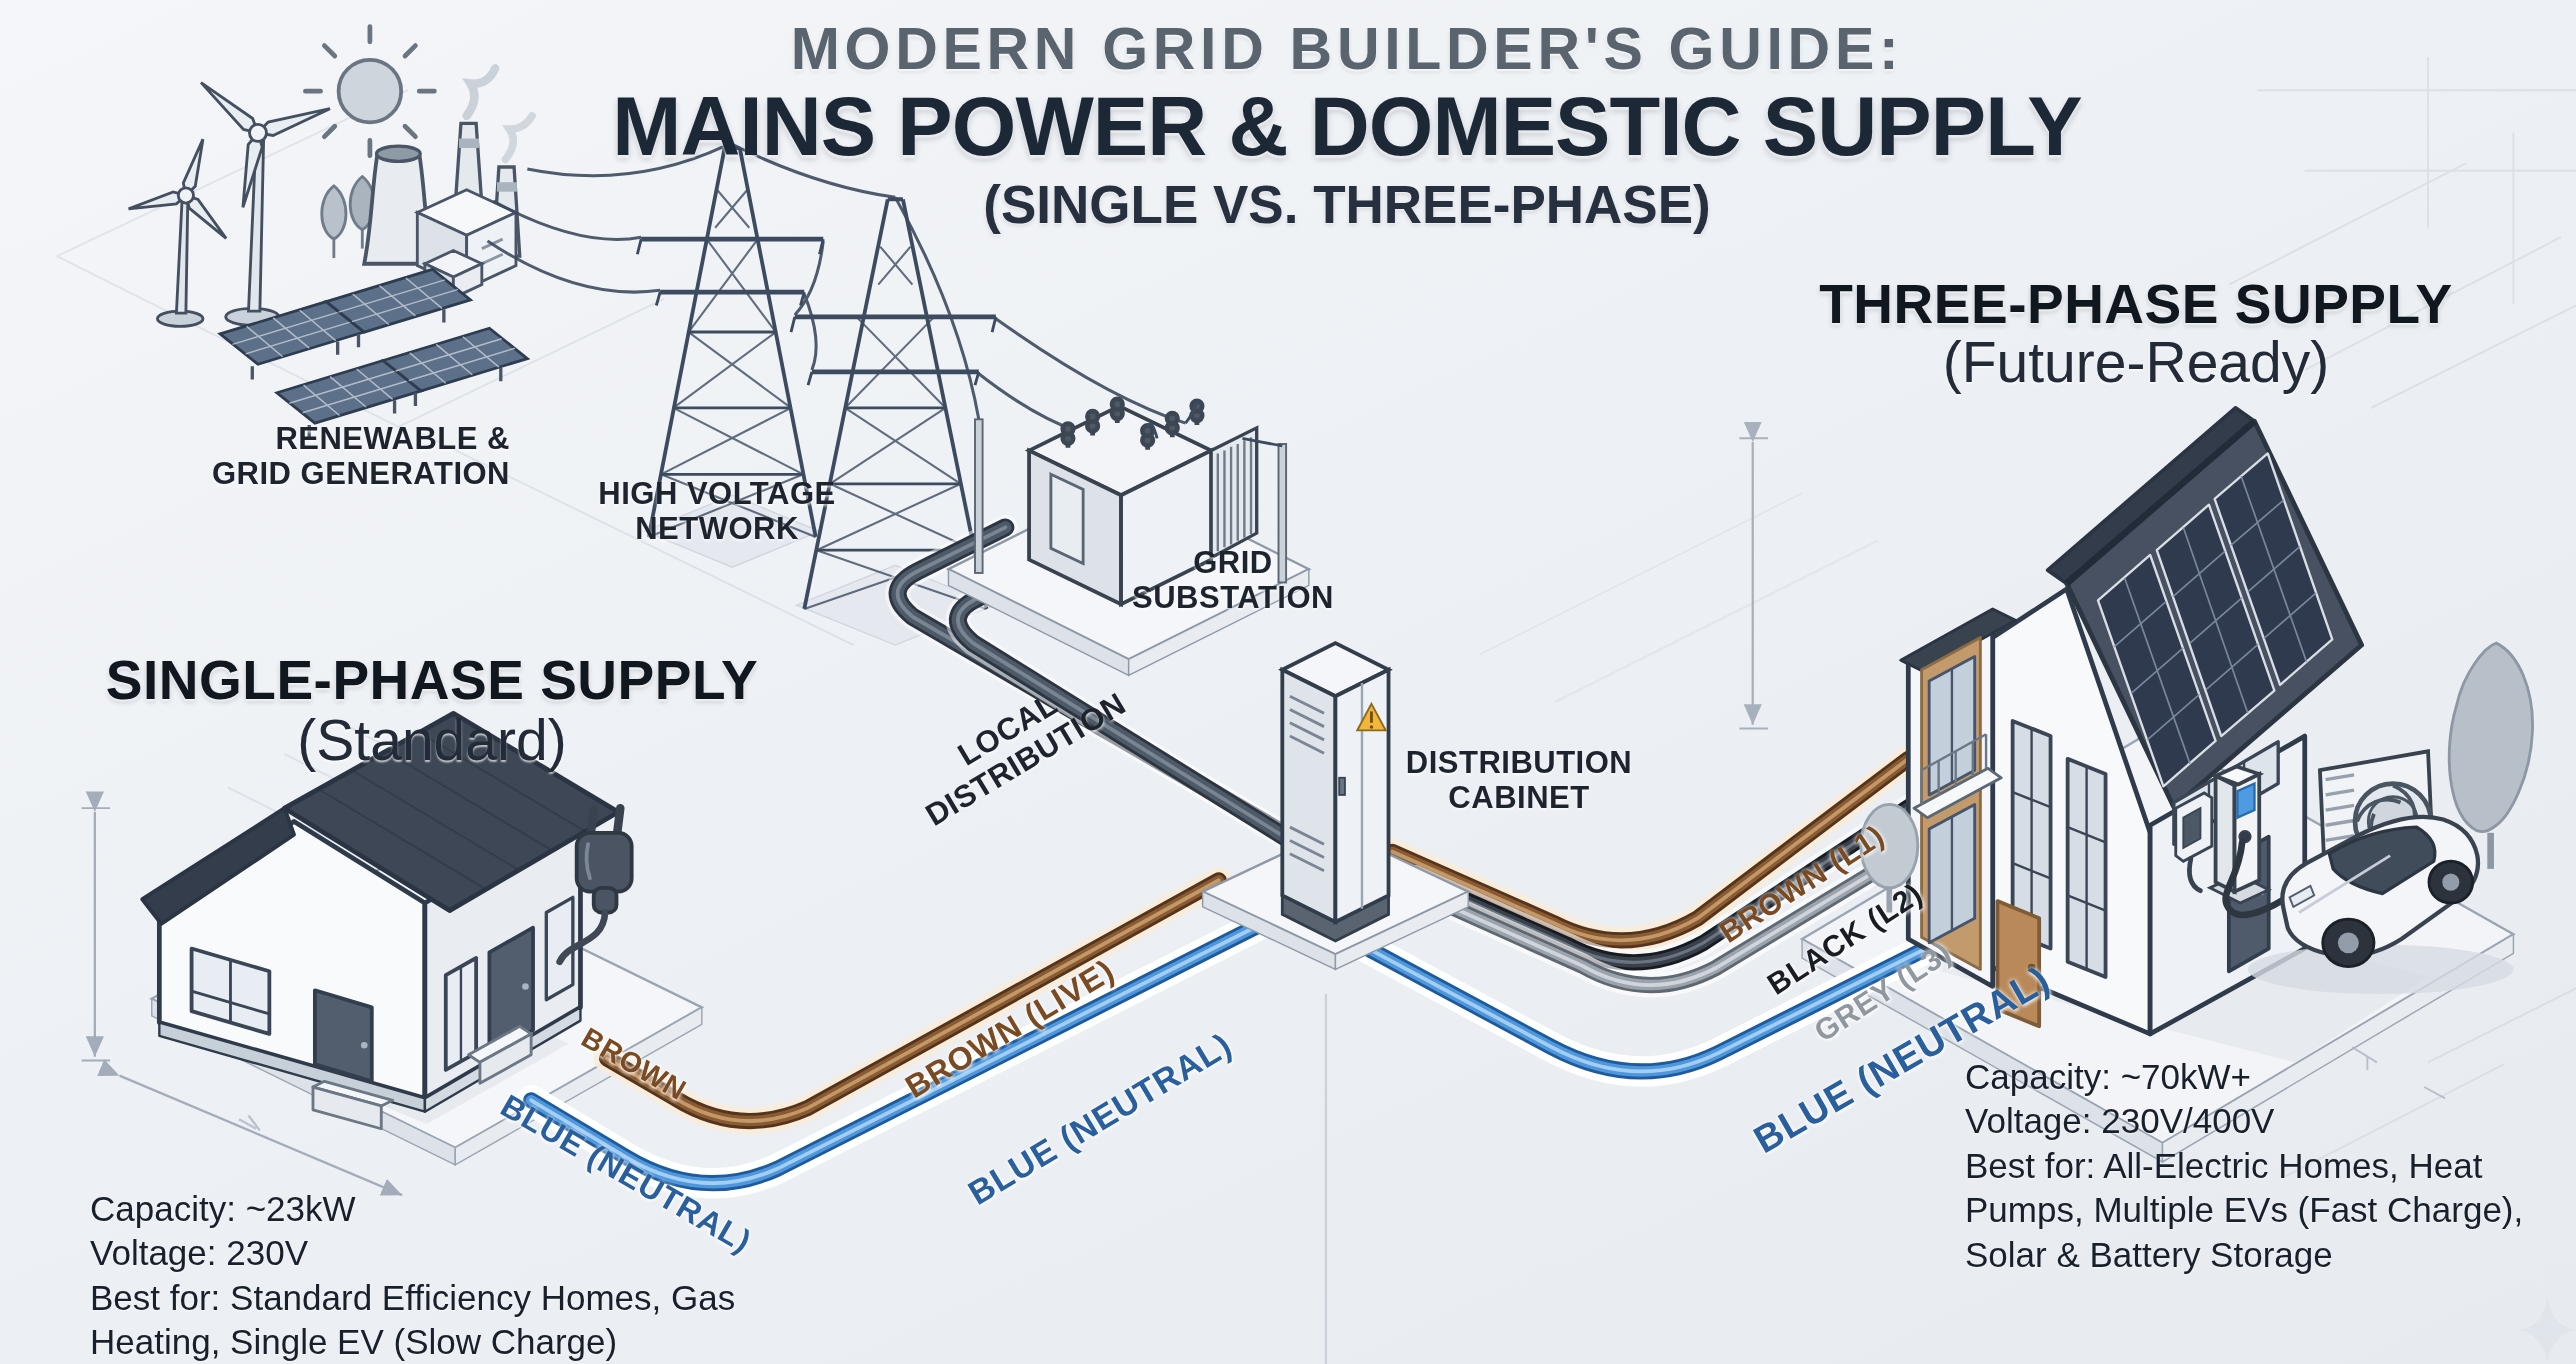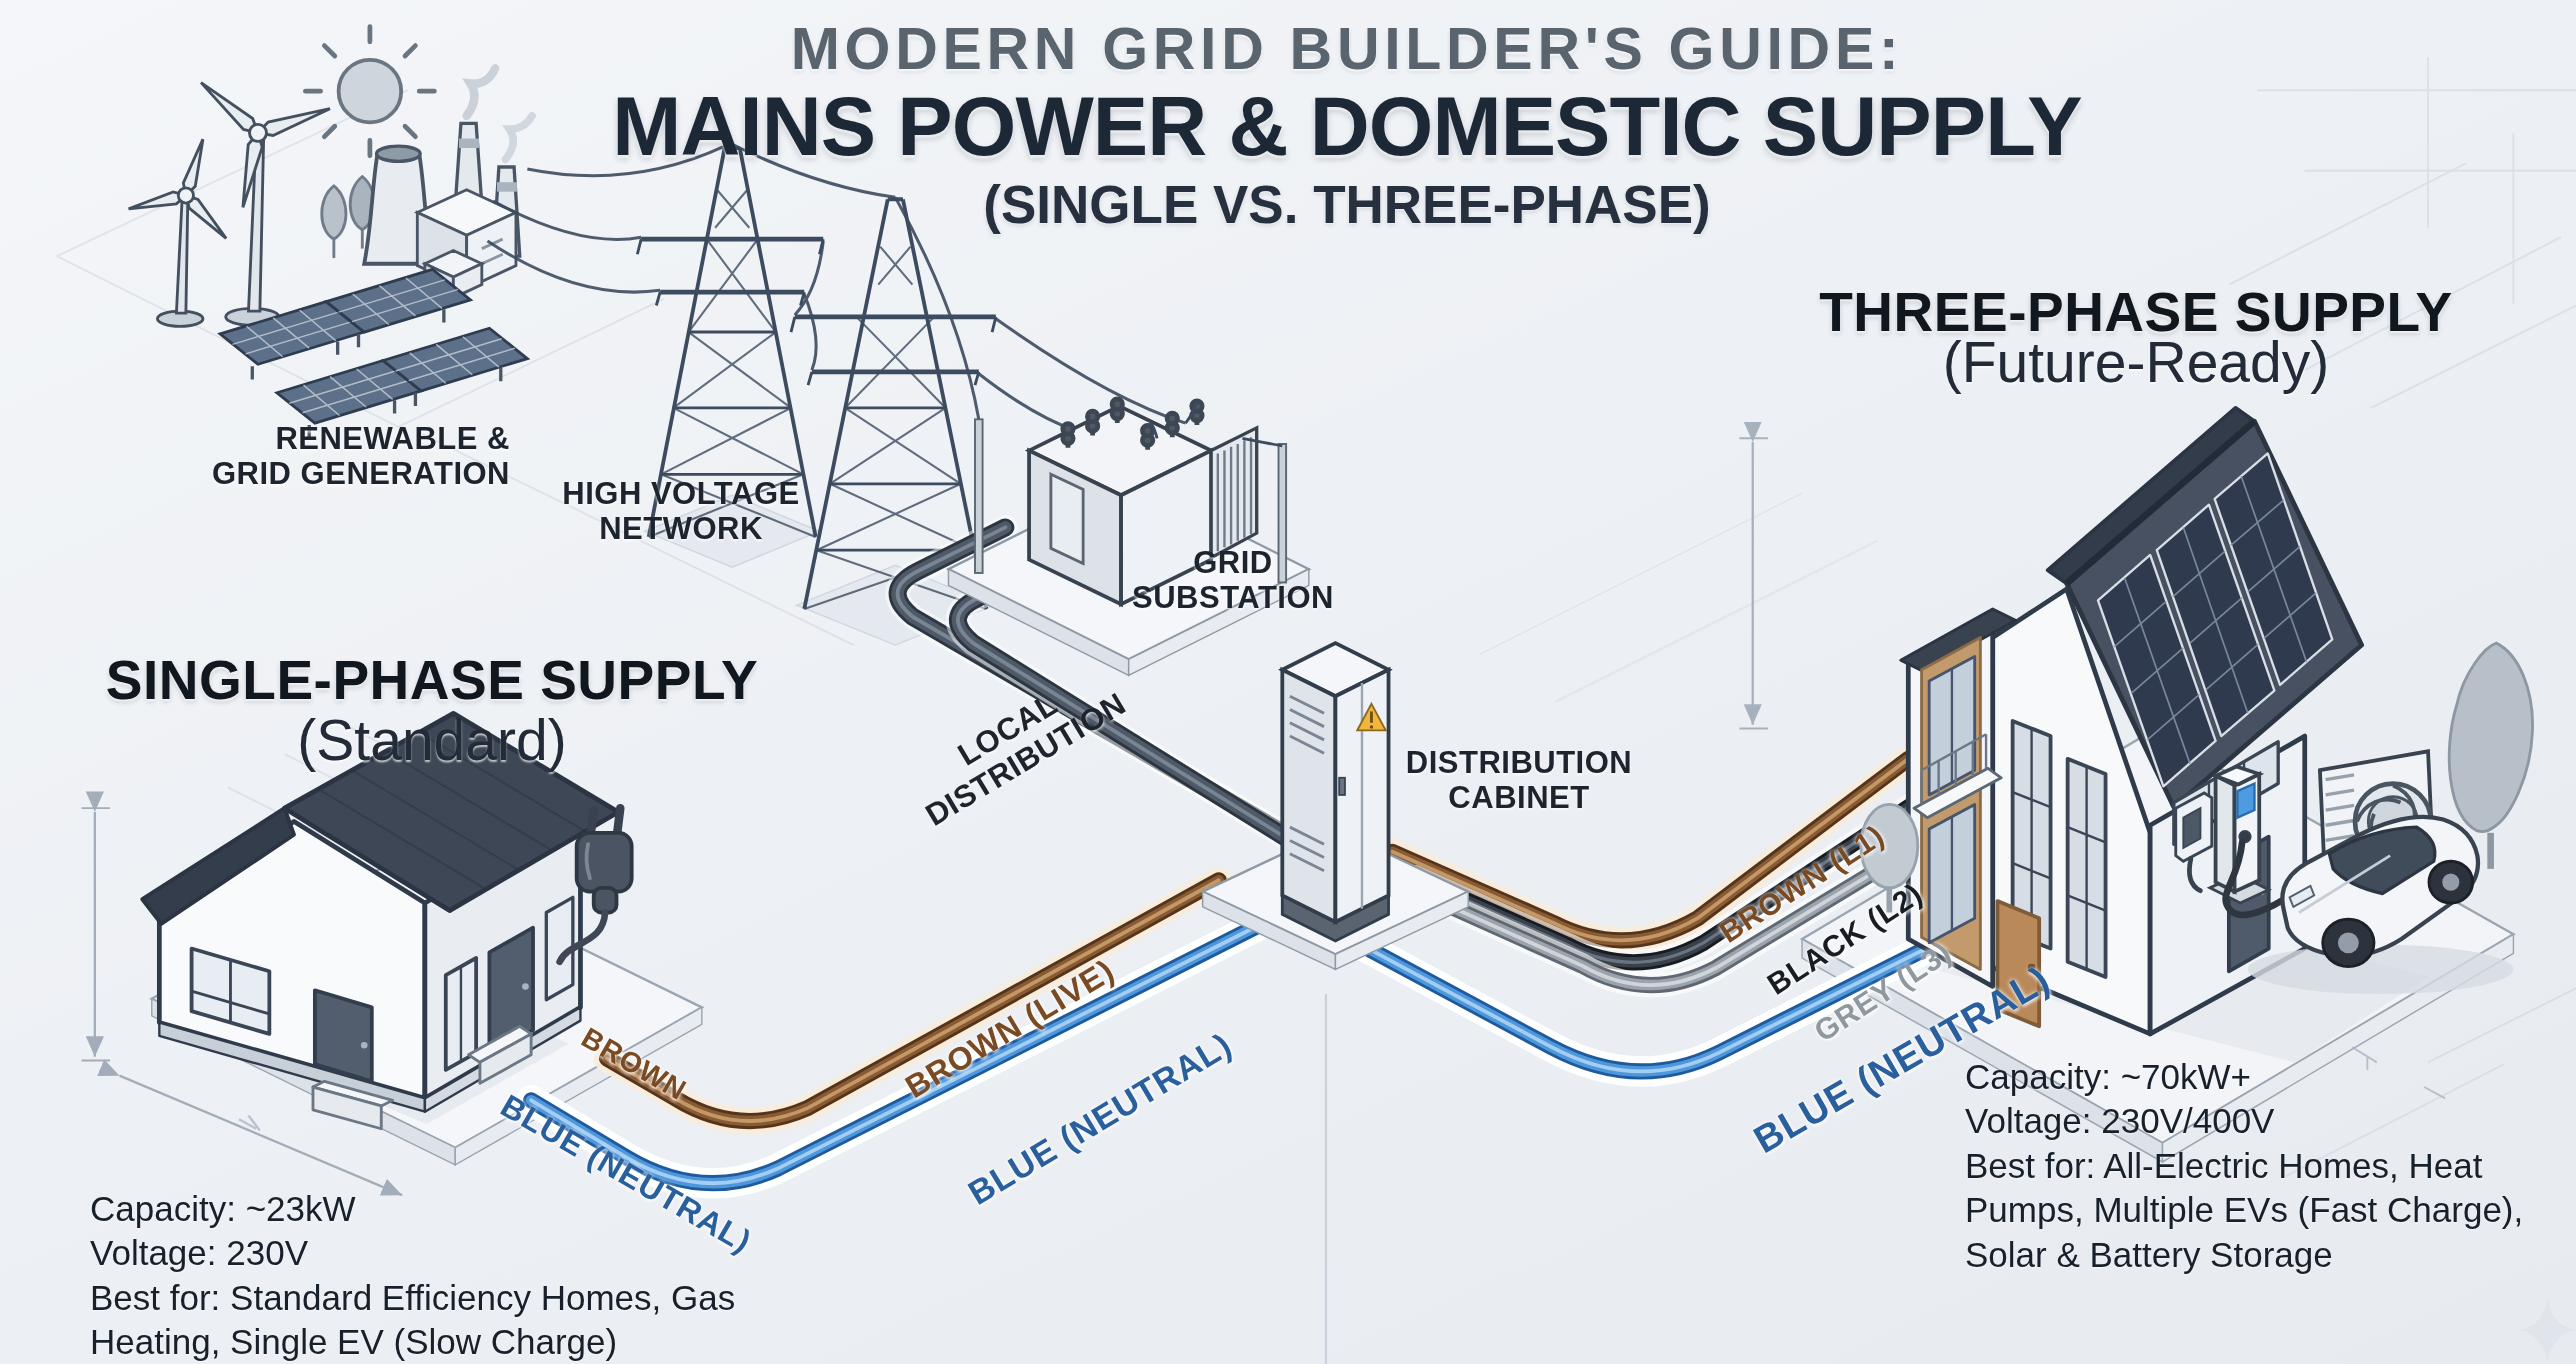--- a/index.html
+++ b/index.html
@@ -427,40 +427,40 @@
 </svg>
 
 <div class="lbl t1" style="left:1347px;top:49px;">MODERN GRID BUILDER'S GUIDE:</div>
 <div class="lbl t2" style="left:1347px;top:127px;">MAINS POWER &amp; DOMESTIC SUPPLY</div>
 <div class="lbl t3" style="left:1347px;top:204px;">(SINGLE VS. THREE-PHASE)</div>
 
 <div class="lbl stage-label" style="left:361px;top:457px;text-align:right;">
   <div>RENEWABLE &amp;</div>
       <div>GRID GENERATION</div>
 </div>
-<div class="lbl stage-label" style="left:681px;top:512px;">
+<div class="lbl stage-label" style="left:717px;top:512px;">
   <div>HIGH VOLTAGE</div>
       <div>NETWORK</div>
 </div>
 <div class="lbl stage-label" style="left:1233px;top:581px;">
   <div>GRID</div>
       <div>SUBSTATION</div>
 </div>
 <div class="lbl stage-label" style="left:1017px;top:745px;transform:translate(-50%,-50%) rotate(-31deg);">
   <div>LOCAL</div>
       <div>DISTRIBUTION</div>
 </div>
 <div class="lbl stage-label" style="left:1519px;top:781px;">
   <div>DISTRIBUTION</div>
       <div>CABINET</div>
 </div>
 
 <div class="lbl supply-heading" style="left:432px;top:680px;">SINGLE-PHASE SUPPLY</div>
 <div class="lbl supply-qualifier" style="left:432px;top:740px;">(Standard)</div>
-<div class="lbl supply-heading" style="left:2136px;top:312px;">THREE-PHASE SUPPLY</div>
+<div class="lbl supply-heading" style="left:2136px;top:304px;">THREE-PHASE SUPPLY</div>
 <div class="lbl supply-qualifier" style="left:2136px;top:362px;">(Future-Ready)</div>
 
 <div class="lbl cable-label" style="left: 634px; top: 1064px; font-size: 28.5px; transform: translate(-50%, -50%) rotate(30deg); color: rgb(122, 74, 34);">BROWN</div>
 <div class="lbl cable-label" style="left: 626px; top: 1174px; font-size: 32px; transform: translate(-50%, -50%) rotate(30deg); color: rgb(42, 95, 158);">BLUE (NEUTRAL)</div>
 <div class="lbl cable-label" style="left: 1010px; top: 1029px; font-size: 32px; transform: translate(-50%, -50%) rotate(-31deg); color: rgb(122, 74, 34);">BROWN (LIVE)</div>
 <div class="lbl cable-label" style="left: 1100px; top: 1119px; font-size: 34px; transform: translate(-50%, -50%) rotate(-31deg); color: rgb(42, 95, 158);">BLUE (NEUTRAL)</div>
 
 <div class="lbl cable-label" style="left: 1802px; top: 884px; font-size: 30px; transform: translate(-50%, -50%) rotate(-33deg); color: rgb(122, 74, 34);">BROWN (L1)</div>
 <div class="lbl cable-label" style="left: 1845px; top: 939px; font-size: 30px; transform: translate(-50%, -50%) rotate(-33deg); color: rgb(25, 29, 35);">BLACK (L2)</div>
 <div class="lbl cable-label" style="left: 1883px; top: 992px; font-size: 30px; transform: translate(-50%, -50%) rotate(-33deg); color: rgb(143, 151, 159);">GREY (L3)</div>

